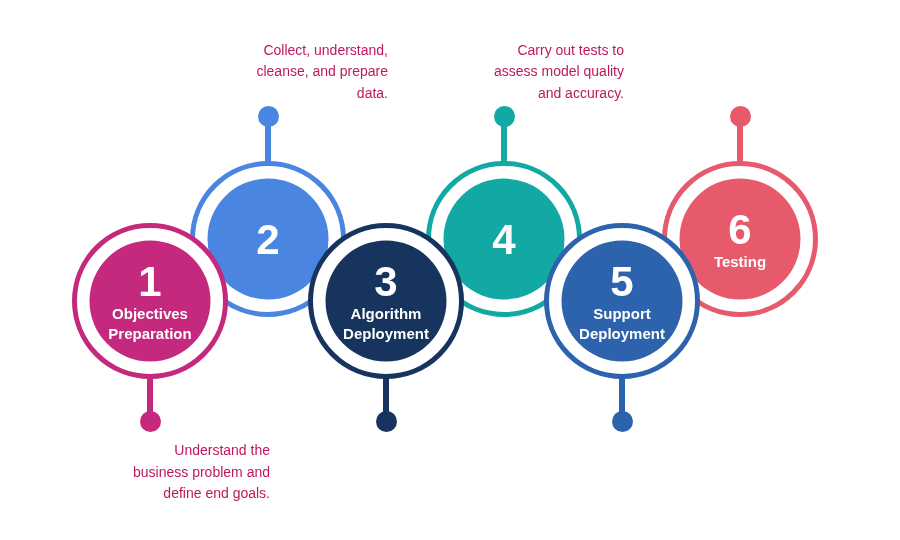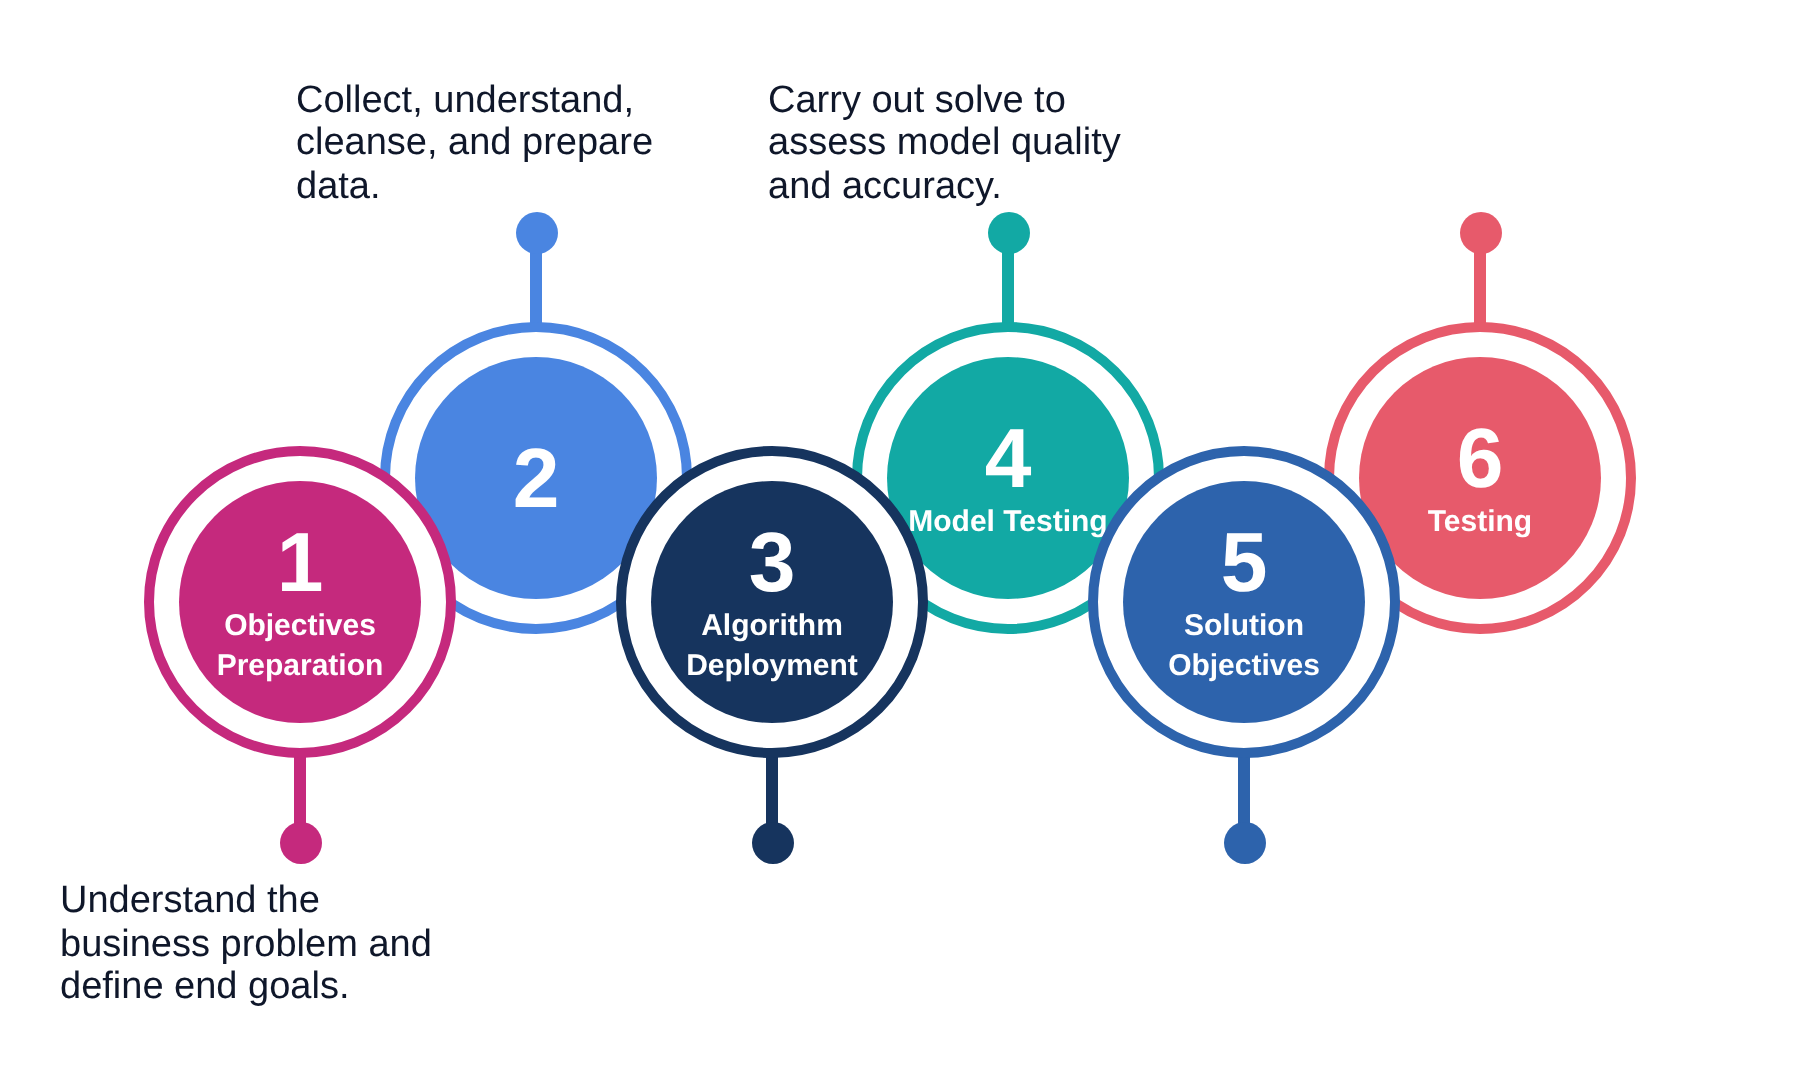--- a/index.html
+++ b/index.html
@@ -70,23 +70,23 @@
   .label {
     color:#ffffff; font-weight:700;
     font-size:15px; line-height:20px;
     text-align:center; max-width:112px;
   }
 
   .desc {
     position:absolute; z-index:1;
     width:240px;
     left:calc(var(--x) - 120px);
-    text-align:left;
-    font-size:19px; line-height:21.5px;
-    color:#0f172a;
+    text-align:right;
+    font-size:14px; line-height:21.5px;
+    color:#be185d;
     white-space:pre-line;
   }
   .pos-top .desc    { bottom:436px; }
   .pos-bottom .desc { top:440px; }
 </style>
 </head>
 <body>
 
 <div class="canvas">
 
@@ -124,38 +124,37 @@
       <div class="disc">
         <div class="num">3</div>
         <div class="label">Algorithm Deployment</div>
       </div>
     </div>
   </div>
 
   <div class="step s4 pos-top" style="--c: #12A9A4;">
     <div class="stem"></div>
     <div class="dot"></div>
-    <div class="desc">Carry out solve to
+    <div class="desc">Carry out tests to
 assess model quality
 and accuracy.</div>
     <div class="ring">
       <div class="disc">
         <div class="num">4</div>
-        <div class="label">Model Testing</div>
       </div>
     </div>
   </div>
 
   <div class="step s5 pos-bottom" style="--c: #2D63AC;">
     <div class="stem"></div>
     <div class="dot"></div>
     <div class="ring">
       <div class="disc">
         <div class="num">5</div>
-        <div class="label">Solution Objectives</div>
+        <div class="label">Support Deployment</div>
       </div>
     </div>
   </div>
 
   <div class="step s6 pos-top" style="--c: #E75A6B;">
     <div class="stem"></div>
     <div class="dot"></div>
     <div class="ring">
       <div class="disc">
         <div class="num">6</div>

